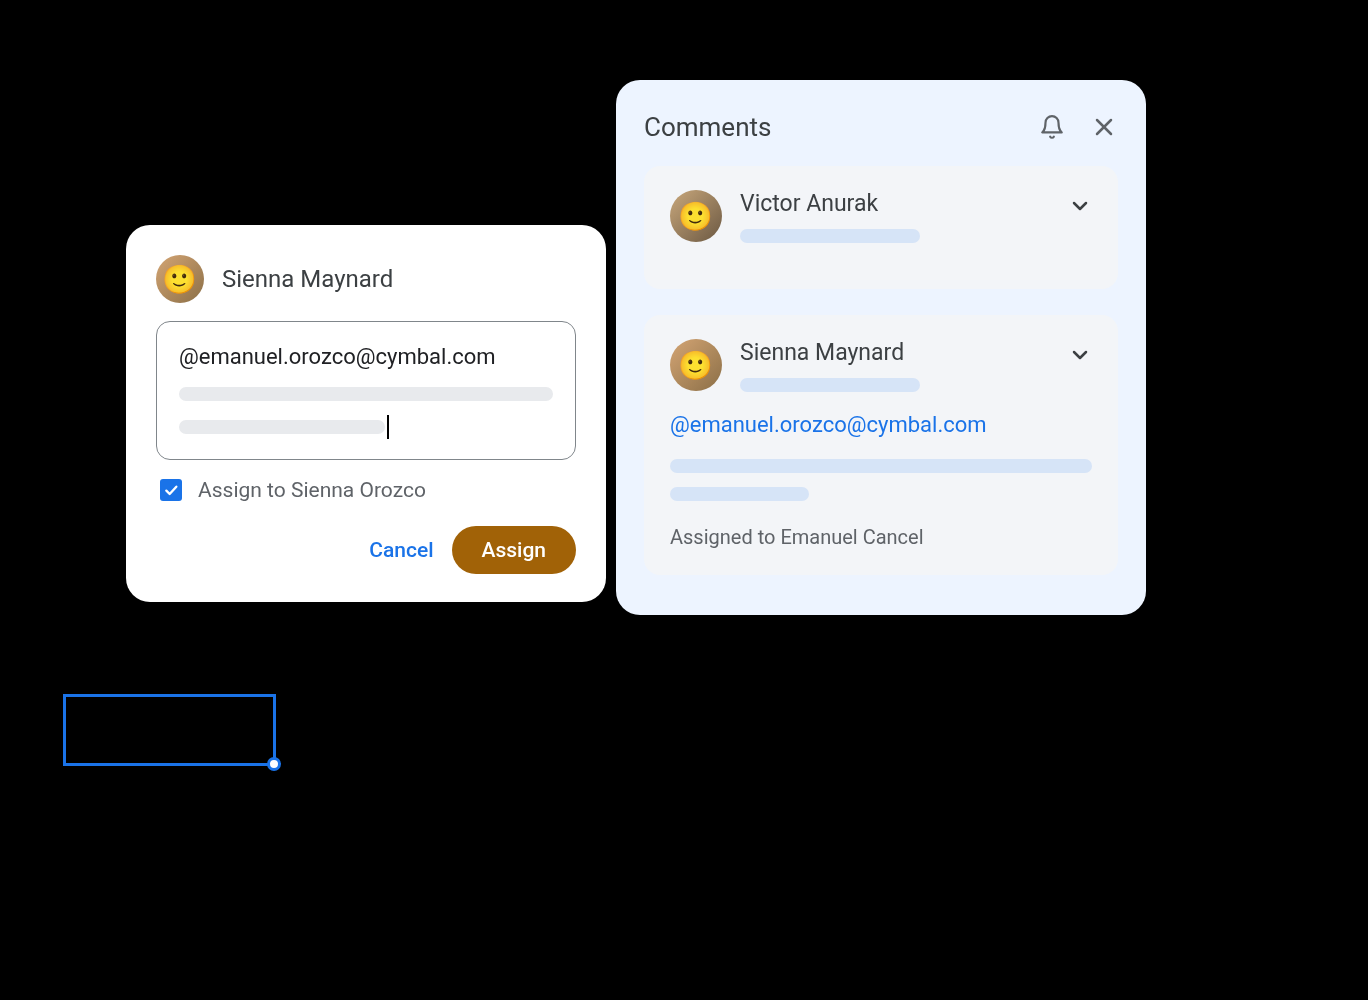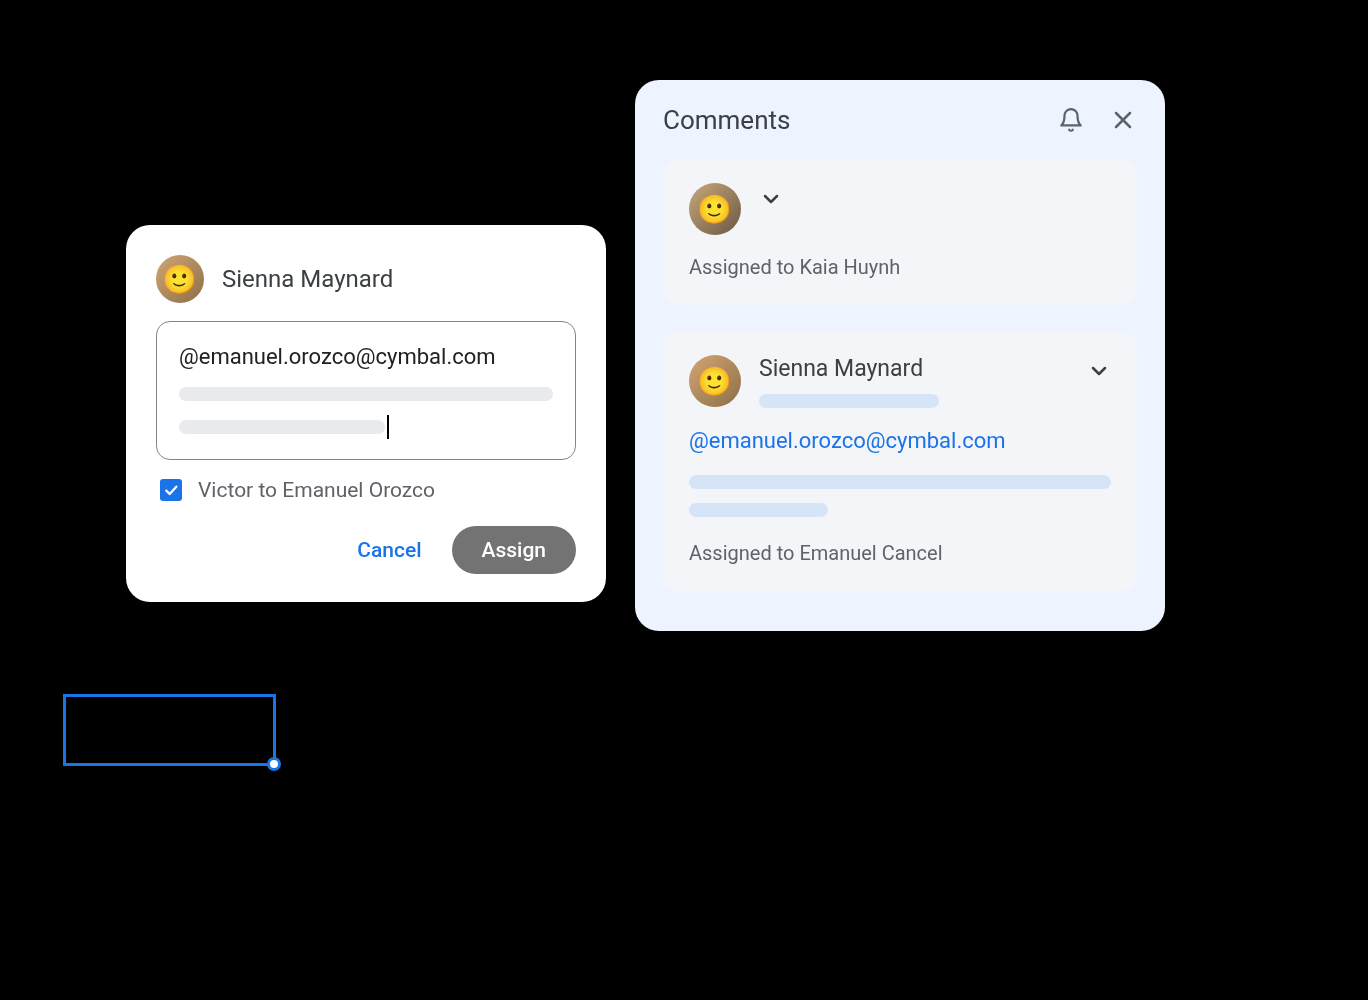--- a/index.html
+++ b/index.html
@@ -117,48 +117,47 @@
     flex-shrink: 0;
   }
   .checkbox svg { width: 16px; height: 16px; }
   .assign-label {
     font-size: 21px;
     color: #5f6368;
   }
   .button-row {
     display: flex;
     justify-content: flex-end;
-    gap: 12px;
     align-items: center;
   }
   .btn-text {
     font-size: 21px;
     color: #1a73e8;
     padding: 10px 18px;
     cursor: pointer;
     font-weight: 500;
   }
   .btn-primary {
     font-size: 21px;
     color: #fff;
-    background: #737373;
+    background: #a16207;
     border-radius: 26px;
     padding: 12px 30px;
     cursor: pointer;
     font-weight: 500;
   }
   
   .comments-panel {
     position: absolute;
-    left: 635px;
+    left: 616px;
     top: 80px;
     width: 530px;
     background: #edf4ff;
     border-radius: 24px;
-    padding: 25px 28px 40px 28px;
+    padding: 32px 28px 40px 28px;
   }
   .panel-header {
     display: flex;
     align-items: center;
     justify-content: space-between;
     margin-bottom: 24px;
   }
   .panel-title {
     font-size: 26px;
     color: #3c4043;
@@ -260,21 +259,21 @@
       <div class="text-cursor"></div>
     </div>
   </div>
 
   <div class="assign-row">
     <div class="checkbox">
       <svg viewBox="0 0 24 24" fill="none" stroke="#fff" stroke-width="3.5" stroke-linecap="round" stroke-linejoin="round">
           <polyline points="5 13 10 18 20 7"></polyline>
         </svg>
     </div>
-    <div class="assign-label">Victor to Emanuel Orozco</div>
+    <div class="assign-label">Assign to Sienna Orozco</div>
   </div>
 
   <div class="button-row">
     <div class="btn-text">Cancel</div>
     <div class="btn-primary">Assign</div>
   </div>
 </div>
 
 <div class="comments-panel">
   <div class="panel-header">
@@ -293,27 +292,30 @@
           </svg>
       </div>
     </div>
   </div>
 
   <div class="comment-card">
     <div class="comment-header">
       <div class="comment-avatar a1">
         <div class="avatar-inner">🙂</div>
       </div>
+      <div class="comment-head-meta">
+        <div class="comment-author">Victor Anurak</div>
+        <div class="meta-placeholder"></div>
+      </div>
       <div class="chevron">
         <svg width="24" height="24" viewBox="0 0 24 24" fill="none" stroke="currentColor" stroke-width="2.5" stroke-linecap="round" stroke-linejoin="round">
             <polyline points="6 9 12 15 18 9"></polyline>
           </svg>
       </div>
     </div>
-    <div class="comment-assigned">Assigned to Kaia Huynh</div>
   </div>
 
   <div class="comment-card">
     <div class="comment-header">
       <div class="comment-avatar a2">
         <div class="avatar-inner">🙂</div>
       </div>
       <div class="comment-head-meta">
         <div class="comment-author">Sienna Maynard</div>
         <div class="meta-placeholder"></div>

